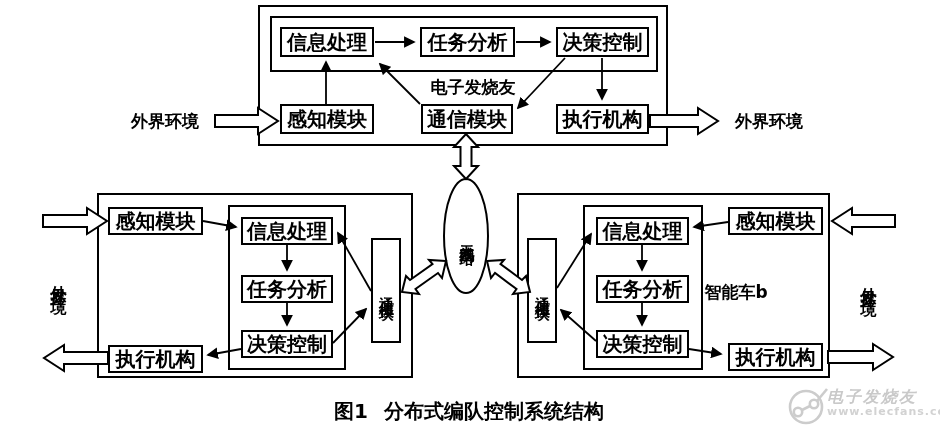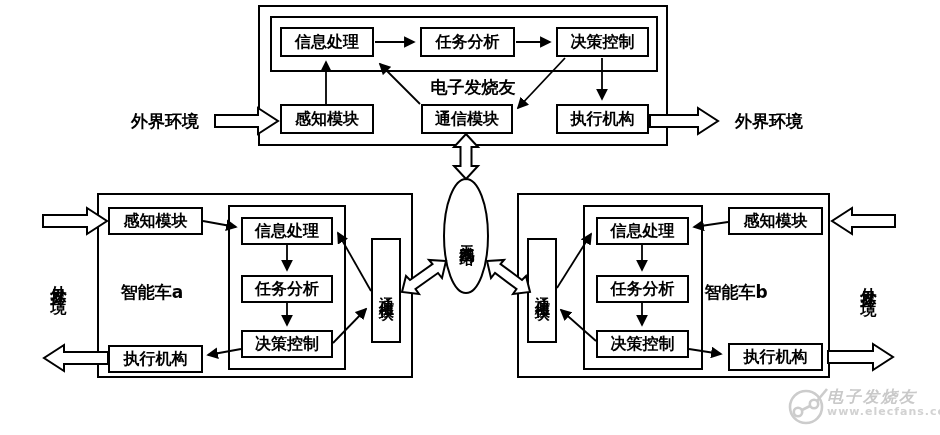--- a/index.html
+++ b/index.html
@@ -6,21 +6,21 @@
   *{box-sizing:border-box;}
   .stage{
     position:relative;width:940px;height:435px;background:#ffffff;overflow:hidden;
     font-family:"DejaVu Sans",sans-serif;color:#000;
   }
   .blk{position:absolute;border:2px solid #000;background:transparent;}
   .frame{position:absolute;border:2px solid #000;background:transparent;}
   .box{
     position:absolute;border:2px solid #000;background:#fff;
     display:flex;align-items:center;justify-content:center;
-    font-weight:bold;font-size:16px;line-height:1;white-space:nowrap;
+    font-weight:bold;font-size:20px;line-height:1;white-space:nowrap;
   }
   .vtext{
     writing-mode:vertical-rl;text-orientation:upright;letter-spacing:3px;
   }
   .lbl{
     position:absolute;font-weight:bold;font-size:17px;line-height:1.2;
     display:flex;align-items:center;justify-content:center;white-space:nowrap;
   }
   .envv{
     position:absolute;font-weight:bold;font-size:16px;
@@ -69,21 +69,20 @@
   <div class="lbl" style="left:719px;top:110px;width:100px;height:22px;">外界环境</div>
 
   <div class="blk" style="left:97px;top:193px;width:316px;height:185px;"></div>
   <div class="frame" style="left:228px;top:205px;width:118px;height:165px;"></div>
 
   <div class="box" style="left:108px;top:207px;width:95px;height:28px;">感知模块</div>
   <div class="box" style="left:241px;top:217px;width:92px;height:28px;">信息处理</div>
   <div class="box" style="left:241px;top:275px;width:92px;height:28px;">任务分析</div>
   <div class="box" style="left:241px;top:330px;width:92px;height:28px;">决策控制</div>
   <div class="box vtext" style="left:371px;top:238px;width:30px;height:105px;font-size:15px;">通信模块</div>
-  <div class="lbl" style="left:112px;top:281px;width:80px;height:22px;">智能车a</div>
   <div class="box" style="left:108px;top:345px;width:95px;height:28px;">执行机构</div>
 
   <div class="envv" style="left:46px;top:236px;width:24px;height:88px;">外界环境</div>
 
   <div class="blk" style="left:517px;top:193px;width:313px;height:185px;"></div>
   <div class="frame" style="left:583px;top:205px;width:120px;height:165px;"></div>
 
   <div class="box vtext" style="left:527px;top:238px;width:30px;height:105px;font-size:15px;">通信模块</div>
   <div class="box" style="left:596px;top:217px;width:93px;height:28px;">信息处理</div>
   <div class="box" style="left:596px;top:275px;width:93px;height:28px;">任务分析</div>
@@ -146,20 +145,24 @@
       <circle cx="806" cy="407" r="16"></circle>
       <circle cx="798" cy="412" r="4.2"></circle>
       <circle cx="814" cy="404" r="4.2"></circle>
       <line x1="802" y1="410" x2="810" y2="406"></line>
       <line x1="817" y1="401" x2="827" y2="389"></line>
     </g>
   </svg>
 
   <div class="netlbl">无线网络</div>
 
+  <div class="caption">
+    <span>图1</span>
+    <span>分布式编队控制系统结构</span>
+  </div>
 
   <div class="watermark">
     <div class="wm-text" style="margin-left:44px;margin-top:4px;">
       <span class="wm-brand">电子发烧友</span>
       <span class="wm-url">www.elecfans.com</span>
     </div>
   </div>
 
 </div>
 

